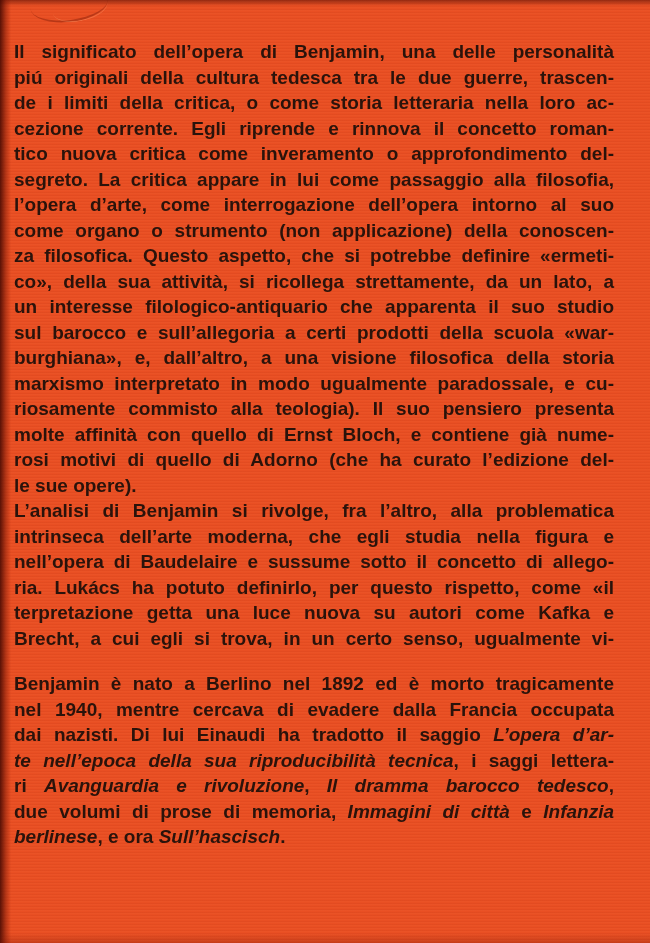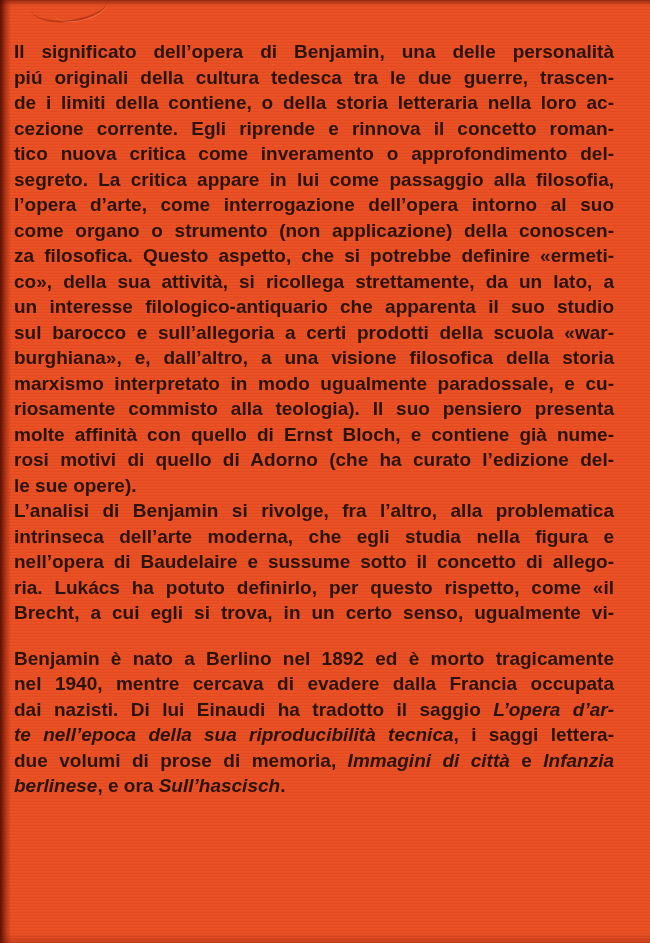--- a/index.html
+++ b/index.html
@@ -98,21 +98,21 @@
 <div class="cover">
   <div class="edge-top"></div>
   <div class="edge-left"></div>
   <div class="edge-bottom"></div>
   <div class="crease c1"></div>
   <div class="crease c2"></div>
   <div class="text-block" style="color: rgb(42, 19, 11);">
       <div class="paragraph">
         <div class="line"><span class="seg">Il significato dell’opera di Benjamin, una delle personalità</span></div>
         <div class="line"><span class="seg">piú originali della cultura tedesca tra le due guerre, trascen-</span></div>
-        <div class="line"><span class="seg">de i limiti della contiene, o della storia letteraria nella loro ac-</span></div>
+        <div class="line"><span class="seg">de i limiti della critica, o come storia letteraria nella loro ac-</span></div>
         <div class="line"><span class="seg">cezione corrente. Egli riprende e rinnova il concetto roman-</span></div>
         <div class="line"><span class="seg">tico nuova critica come inveramento o approfondimento del-</span></div>
         <div class="line"><span class="seg">segreto. La critica appare in lui come passaggio alla filosofia,</span></div>
         <div class="line"><span class="seg">l’opera d’arte, come interrogazione dell’opera intorno al suo</span></div>
         <div class="line"><span class="seg">come organo o strumento (non applicazione) della conoscen-</span></div>
         <div class="line"><span class="seg">za filosofica. Questo aspetto, che si potrebbe definire «ermeti-</span></div>
         <div class="line"><span class="seg">co», della sua attività, si ricollega strettamente, da un lato, a</span></div>
         <div class="line"><span class="seg">un interesse filologico-antiquario che apparenta il suo studio</span></div>
         <div class="line"><span class="seg">sul barocco e sull’allegoria a certi prodotti della scuola «war-</span></div>
         <div class="line"><span class="seg">burghiana», e, dall’altro, a una visione filosofica della storia</span></div>
@@ -120,24 +120,26 @@
         <div class="line"><span class="seg">riosamente commisto alla teologia). Il suo pensiero presenta</span></div>
         <div class="line"><span class="seg">molte affinità con quello di Ernst Bloch, e contiene già nume-</span></div>
         <div class="line"><span class="seg">rosi motivi di quello di Adorno (che ha curato l’edizione del-</span></div>
         <div class="line flush"><span class="seg">le sue opere).</span></div>
       </div>
       <div class="paragraph">
         <div class="line"><span class="seg">L’analisi di Benjamin si rivolge, fra l’altro, alla problematica</span></div>
         <div class="line"><span class="seg">intrinseca dell’arte moderna, che egli studia nella figura e</span></div>
         <div class="line"><span class="seg">nell’opera di Baudelaire e sussume sotto il concetto di allego-</span></div>
         <div class="line"><span class="seg">ria. Lukács ha potuto definirlo, per questo rispetto, come «il</span></div>
+        <div class="line"><span class="seg">terpretazione getta una luce nuova su autori come Kafka e</span></div>
         <div class="line"><span class="seg">Brecht, a cui egli si trova, in un certo senso, ugualmente vi-</span></div>
       </div>
       <div class="paragraph spaced">
         <div class="line"><span class="seg">Benjamin è nato a Berlino nel 1892 ed è morto tragicamente</span></div>
         <div class="line"><span class="seg">nel 1940, mentre cercava di evadere dalla Francia occupata</span></div>
         <div class="line"><span class="seg">dai nazisti. Di lui Einaudi ha tradotto il saggio </span><span class="seg italic">L’opera d’ar-</span></div>
         <div class="line"><span class="seg italic">te nell’epoca della sua riproducibilità tecnica</span><span class="seg">, i saggi lettera-</span></div>
+        <div class="line"><span class="seg">ri </span><span class="seg italic">Avanguardia e rivoluzione</span><span class="seg">, </span><span class="seg italic">Il dramma barocco tedesco</span><span class="seg">,</span></div>
         <div class="line"><span class="seg">due volumi di prose di memoria, </span><span class="seg italic">Immagini di città</span><span class="seg"> e </span><span class="seg italic">Infanzia</span></div>
         <div class="line flush"><span class="seg italic">berlinese</span><span class="seg">, e ora </span><span class="seg italic">Sull’hascisch</span><span class="seg">.</span></div>
       </div>
     </div>
 </div>
 
 </body></html>

